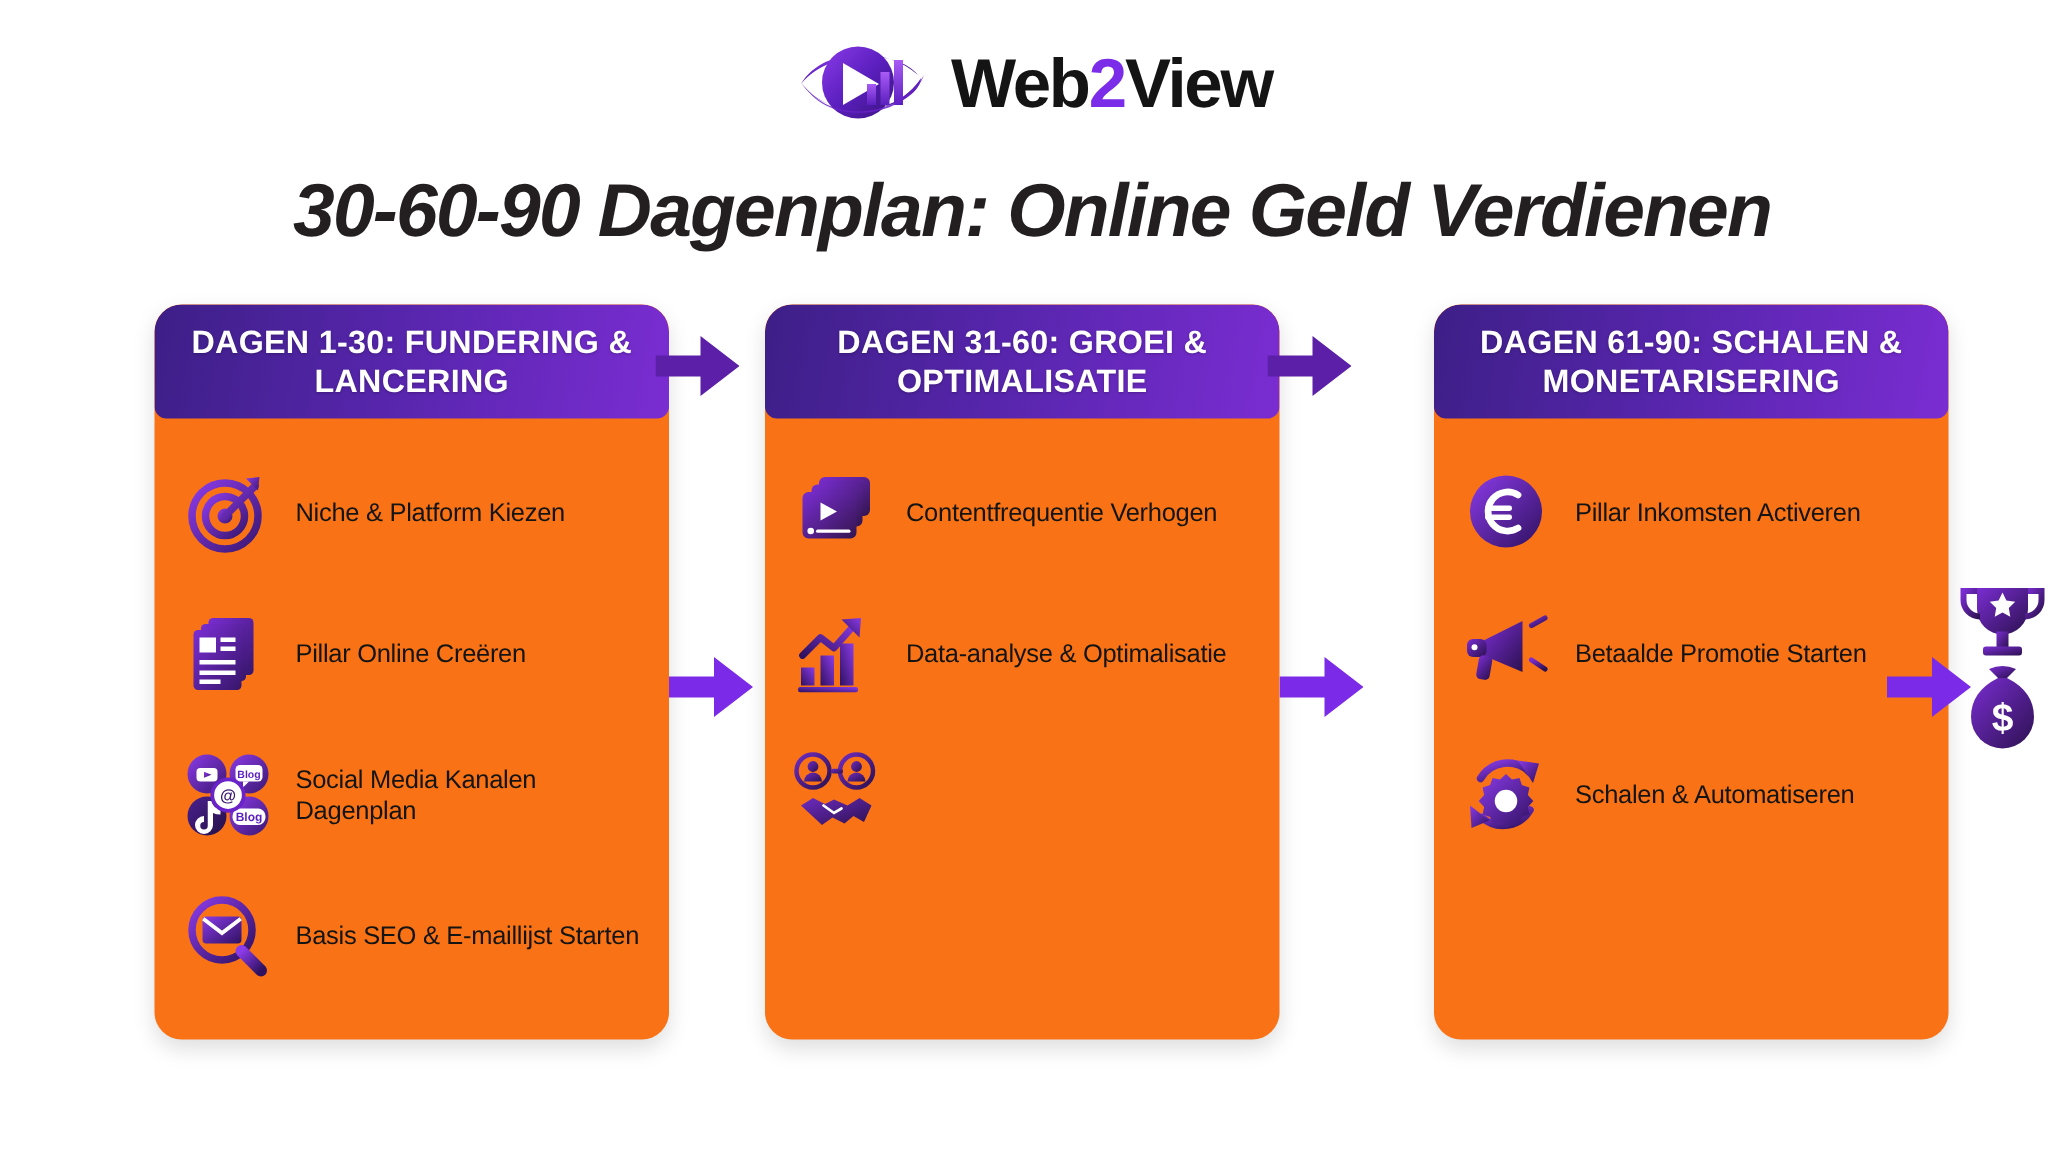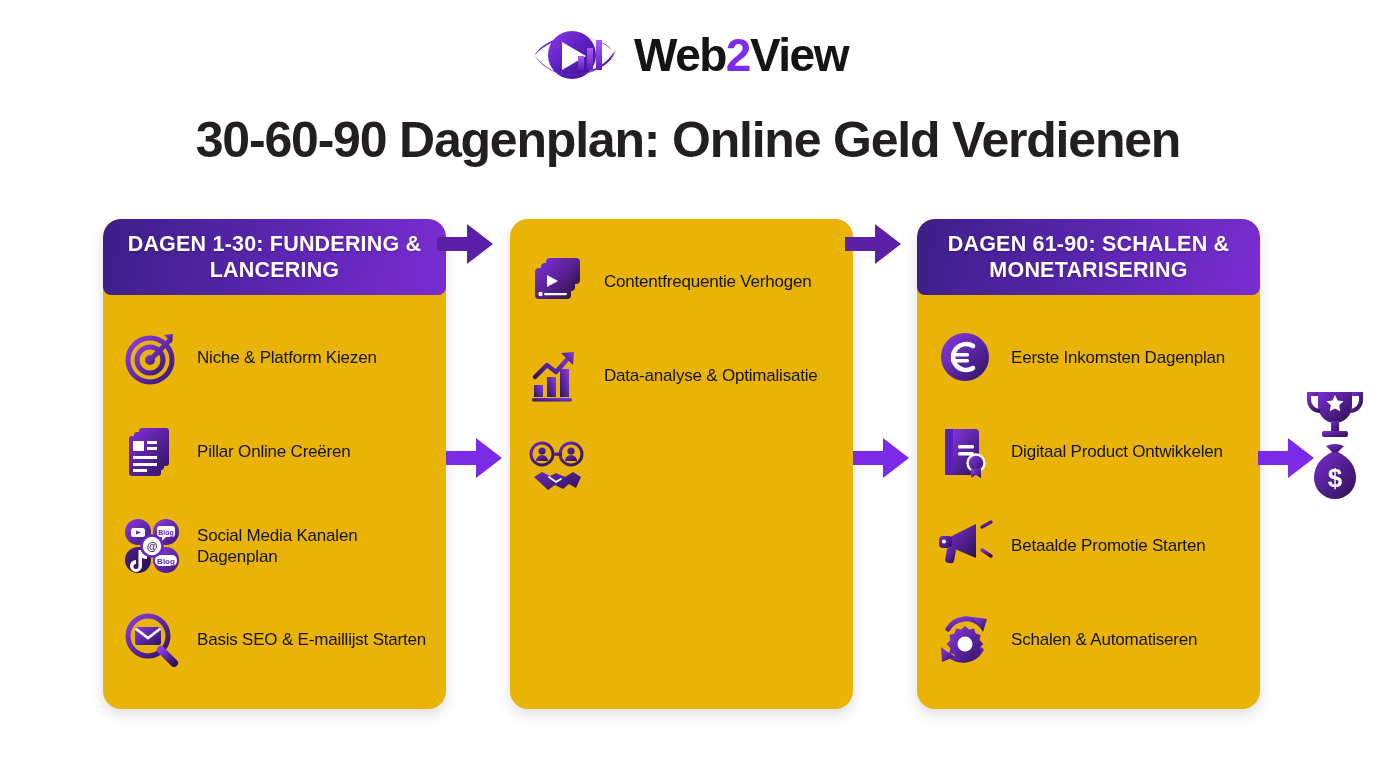--- a/index.html
+++ b/index.html
@@ -43,44 +43,44 @@
     position: absolute;
     top: 112px;
     left: 0;
     width: 1376px;
     text-align: center;
     font-size: 50px;
     font-weight: bold;
     letter-spacing: -1.2px;
     color: #231f20;
     line-height: 1.15;
+    font-style: italic;
   }
 
   
   .board {
     position: absolute;
     top: 203px;
     left: 0;
     width: 1376px;
     height: 500px;
   }
   .card {
     position: absolute;
     top: 0;
     width: 343px;
     height: 490px;
-    background: #eab308;
+    background: #f97316;
     border-radius: 18px;
     box-shadow: 0 6px 14px rgba(0,0,0,0.13);
     overflow: hidden;
-    margin-top: 16px;
   }
   .card.c1 { left: 103px; }
   .card.c2 { left: 510px; }
-  .card.c3 { left: 917px; }
+  .card.c3 { left: 956px; }
 
   .card-header {
     height: 76px;
     background: linear-gradient(100deg, #3d1f87 0%, #5625ab 45%, #7a2dd2 100%);
     border-radius: 18px 18px 8px 8px;
     display: flex;
     align-items: center;
     justify-content: center;
     text-align: center;
     padding: 0 12px;
@@ -273,20 +273,23 @@
             <path d="M12.5 17.5 L25 27 L37.5 17.5" fill="none" stroke="#ffffff" stroke-width="2.6"></path>
           </svg>
         </span>
         <span class="txt">Basis SEO &amp; E-maillijst Starten</span>
       </div>
 
     </div>
   </div>
 
   <div class="card c2">
+    <div class="card-header">
+      <span>DAGEN 31-60: GROEI &amp; OPTIMALISATIE</span>
+    </div>
     <div class="card-body">
 
       <div class="item">
         <span class="ico">
           <svg width="58" height="58" viewBox="0 0 58 58">
             <defs>
                 <linearGradient id="g2a" x1="0" y1="0" x2="1" y2="1">
               <stop offset="0%" stop-color="#7A2DD2"></stop>
                   <stop offset="100%" stop-color="#33154F"></stop>
             </linearGradient>
@@ -362,42 +365,23 @@
               <stop offset="0%" stop-color="#8B3BE8"></stop>
                   <stop offset="100%" stop-color="#2F1160"></stop>
             </linearGradient>
               </defs>
             <circle cx="28" cy="28" r="24" fill="url(#g3a)"></circle>
             <path d="M36 17 a13 13 0 1 0 0 22" fill="none" stroke="#ffffff" stroke-width="4.5" stroke-linecap="round"></path>
             <rect x="14" y="24" width="18" height="3.6" rx="1.6" fill="#ffffff"></rect>
             <rect x="14" y="30" width="18" height="3.6" rx="1.6" fill="#ffffff"></rect>
           </svg>
         </span>
-        <span class="txt">Eerste Inkomsten Dagenplan</span>
-      </div>
-
-      <div class="item">
-        <span class="ico">
-          <svg width="58" height="58" viewBox="0 0 58 58">
-            <defs>
-                <linearGradient id="g3b" x1="0" y1="0" x2="1" y2="1">
-              <stop offset="0%" stop-color="#8B3BE8"></stop>
-                  <stop offset="100%" stop-color="#2F1160"></stop>
-            </linearGradient>
-              </defs>
-            <path d="M8 6 h30 a4 4 0 0 1 4 4 v38 a4 4 0 0 1 -4 4 H8 Z" fill="url(#g3b)"></path>
-            <rect x="8" y="6" width="8" height="46" fill="#5B1FBF"></rect>
-            <rect x="21" y="22" width="16" height="3.4" rx="1.5" fill="#ffffff"></rect>
-            <rect x="21" y="29" width="16" height="3.4" rx="1.5" fill="#ffffff"></rect>
-            <circle cx="39" cy="40" r="8.5" fill="url(#g3b)" stroke="#ffffff" stroke-width="2.4"></circle>
-            <path d="M34 46 l0 9 5-3 5 3 0-9 Z" fill="url(#g3b)"></path>
-          </svg>
-        </span>
-        <span class="txt">Digitaal Product Ontwikkelen</span>
-      </div>
+        <span class="txt">Pillar Inkomsten Activeren</span>
+      </div>
+
 
       <div class="item">
         <span class="ico">
           <svg width="60" height="58" viewBox="0 0 60 58">
             <defs>
                 <linearGradient id="g3c" x1="0" y1="0" x2="1" y2="1">
               <stop offset="0%" stop-color="#7A2DD2"></stop>
                   <stop offset="100%" stop-color="#2C1150"></stop>
             </linearGradient>
               </defs>

